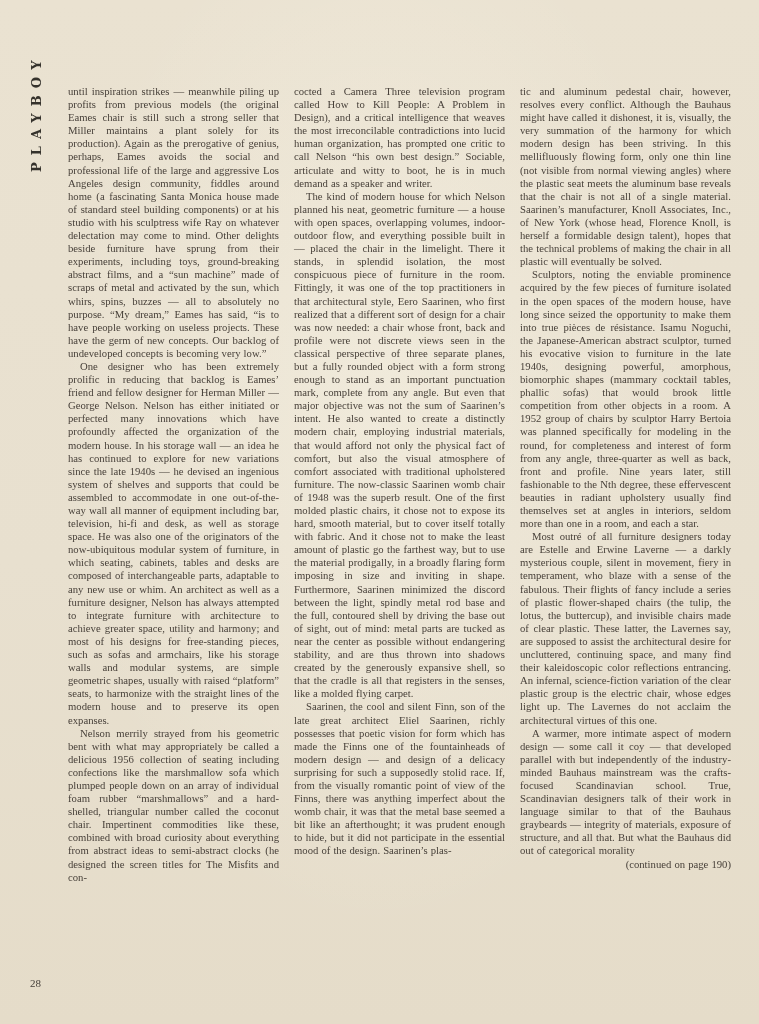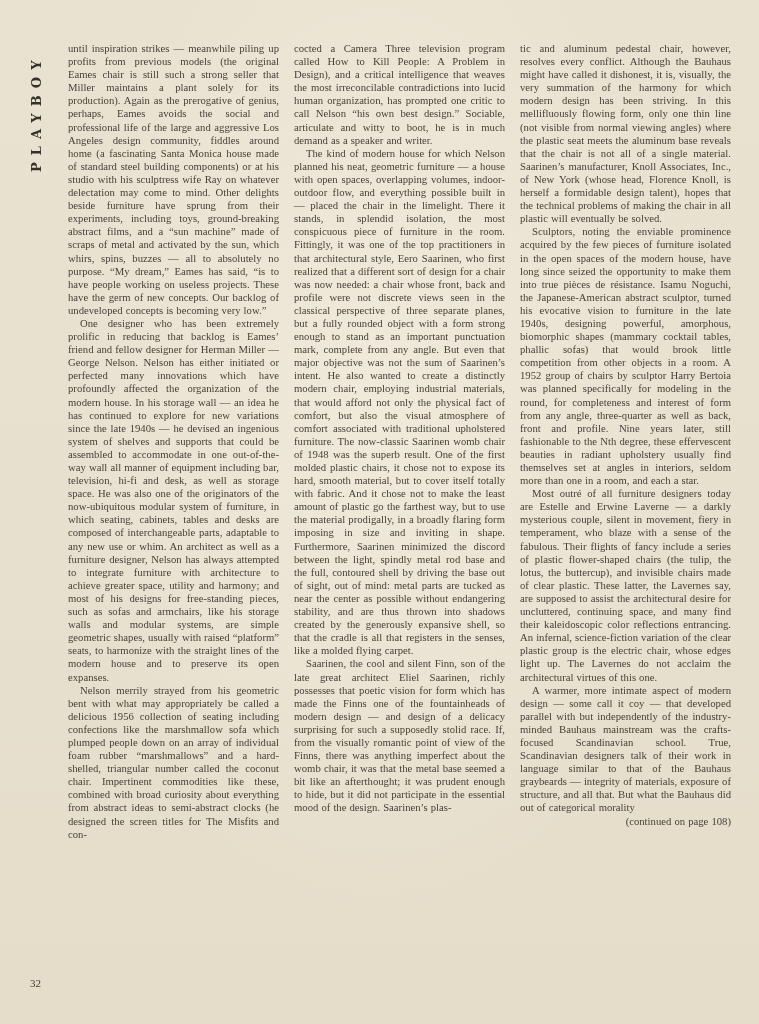--- a/index.html
+++ b/index.html
@@ -38,20 +38,21 @@
     position: absolute;
     left: 68px;
     top: 42px;
     width: 663px;
     display: flex;
     gap: 15px;
   }
   .col {
     flex: 1 1 0;
     min-width: 0;
+    margin-top: 43px;
   }
   .para {
     margin: 0;
     font-size: 10.7px;
     line-height: 13.1px;
     text-align: justify;
     color: #48413a;
     word-spacing: 0.4px;
   }
   .para.indent {
@@ -86,18 +87,18 @@
     <div class="col">
         <p class="para"><span>cocted a </span><span class="ital">Camera Three</span><span> television program called </span><span class="ital">How to Kill People: A Problem in Design</span><span>), and a critical intelligence that weaves the most irreconcilable contradictions into lucid human organization, has prompted one critic to call Nelson “his own best design.” Sociable, articulate and witty to boot, he is in much demand as a speaker and writer.</span></p>
         <p class="para indent"><span>The kind of modern house for which Nelson planned his neat, geometric furniture — a house with open spaces, overlapping volumes, indoor-outdoor flow, and everything possible built in — placed the chair in the limelight. There it stands, in splendid isolation, the most conspicuous piece of furniture in the room. Fittingly, it was one of the top practitioners in that architectural style, Eero Saarinen, who first realized that a different sort of design for a chair was now needed: a chair whose front, back and profile were not discrete views seen in the classical perspective of three separate planes, but a fully rounded object with a form strong enough to stand as an important punctuation mark, complete from any angle. But even that major objective was not the sum of Saarinen’s intent. He also wanted to create a distinctly modern chair, employing industrial materials, that would afford not only the physical fact of comfort, but also the visual atmosphere of comfort associated with traditional upholstered furniture. The now-classic Saarinen womb chair of 1948 was the superb result. One of the first molded plastic chairs, it chose </span><span class="ital">not</span><span> to expose its hard, smooth material, but to cover itself totally with fabric. And it chose </span><span class="ital">not</span><span> to make the least amount of plastic go the farthest way, but to use the material prodigally, in a broadly flaring form imposing in size and inviting in shape. Furthermore, Saarinen minimized the discord between the light, spindly metal rod base and the full, contoured shell by driving the base out of sight, out of mind: metal parts are tucked as near the center as possible without endangering stability, and are thus thrown into shadows created by the generously expansive shell, so that the cradle is all that registers in the senses, like a molded flying carpet.</span></p>
         <p class="para indent"><span>Saarinen, the cool and silent Finn, son of the late great architect Eliel Saarinen, richly possesses that poetic vision for form which has made the Finns one of the fountainheads of modern design — and design of a delicacy surprising for such a supposedly stolid race. If, from the visually romantic point of view of the Finns, there was anything imperfect about the womb chair, it was that the metal base seemed a bit like an afterthought; it was prudent enough to hide, but it did not participate in the essential mood of the design. Saarinen’s plas-</span></p>
       </div>
     <div class="col">
         <p class="para"><span>tic and aluminum pedestal chair, however, resolves every conflict. Although the Bauhaus might have called it dishonest, it is, visually, the very summation of the harmony for which modern design has been striving. In this mellifluously flowing form, only one thin line (not visible from normal viewing angles) where the plastic seat meets the aluminum base reveals that the chair is not all of a single material. Saarinen’s manufacturer, Knoll Associates, Inc., of New York (whose head, Florence Knoll, is herself a formidable design talent), hopes that the technical problems of making the chair in all plastic will eventually be solved.</span></p>
         <p class="para indent"><span>Sculptors, noting the enviable prominence acquired by the few pieces of furniture isolated in the open spaces of the modern house, have long since seized the opportunity to make them into true </span><span class="ital">pièces de résistance</span><span>. Isamu Noguchi, the Japanese-American abstract sculptor, turned his evocative vision to furniture in the late 1940s, designing powerful, amorphous, biomorphic shapes (mammary cocktail tables, phallic sofas) that would brook little competition from other objects in a room. A 1952 group of chairs by sculptor Harry Bertoia was planned specifically for modeling in the round, for completeness and interest of form from </span><span class="ital">any</span><span> angle, three-quarter as well as back, front and profile. Nine years later, still fashionable to the Nth degree, these effervescent beauties in radiant upholstery usually find themselves set at angles in interiors, seldom more than one in a room, and each a star.</span></p>
         <p class="para indent"><span>Most </span><span class="ital">outré</span><span> of all furniture designers today are Estelle and Erwine Laverne — a darkly mysterious couple, silent in movement, fiery in temperament, who blaze with a sense of the fabulous. Their flights of fancy include a series of plastic flower-shaped chairs (the tulip, the lotus, the buttercup), and invisible chairs made of clear plastic. These latter, the Lavernes say, are supposed to assist the architectural desire for uncluttered, continuing space, and many find their kaleidoscopic color reflections entrancing. An infernal, science-fiction variation of the clear plastic group is the electric chair, whose edges light up. The Lavernes do not acclaim the architectural virtues of this one.</span></p>
         <p class="para indent"><span>A warmer, more intimate aspect of modern design — some call it coy — that developed parallel with but independently of the industry-minded Bauhaus mainstream was the crafts-focused Scandinavian school. True, Scandinavian designers talk of their work in language similar to that of the Bauhaus graybeards — integrity of materials, exposure of structure, and all that. But what the Bauhaus did out of categorical morality</span></p>
-        <p class="para align-right"><span class="ital">(continued on page 108)</span></p>
+        <p class="para align-right"><span class="ital">(continued on page 190)</span></p>
       </div>
   </div>
 
-  <div class="page-number">32</div>
+  <div class="page-number">28</div>
 </div>
 
 </body></html>

